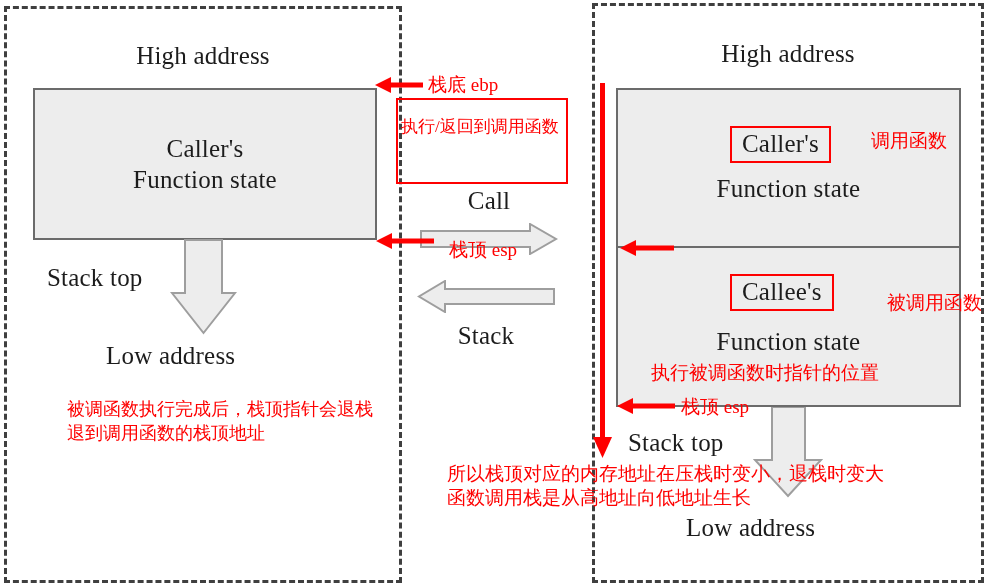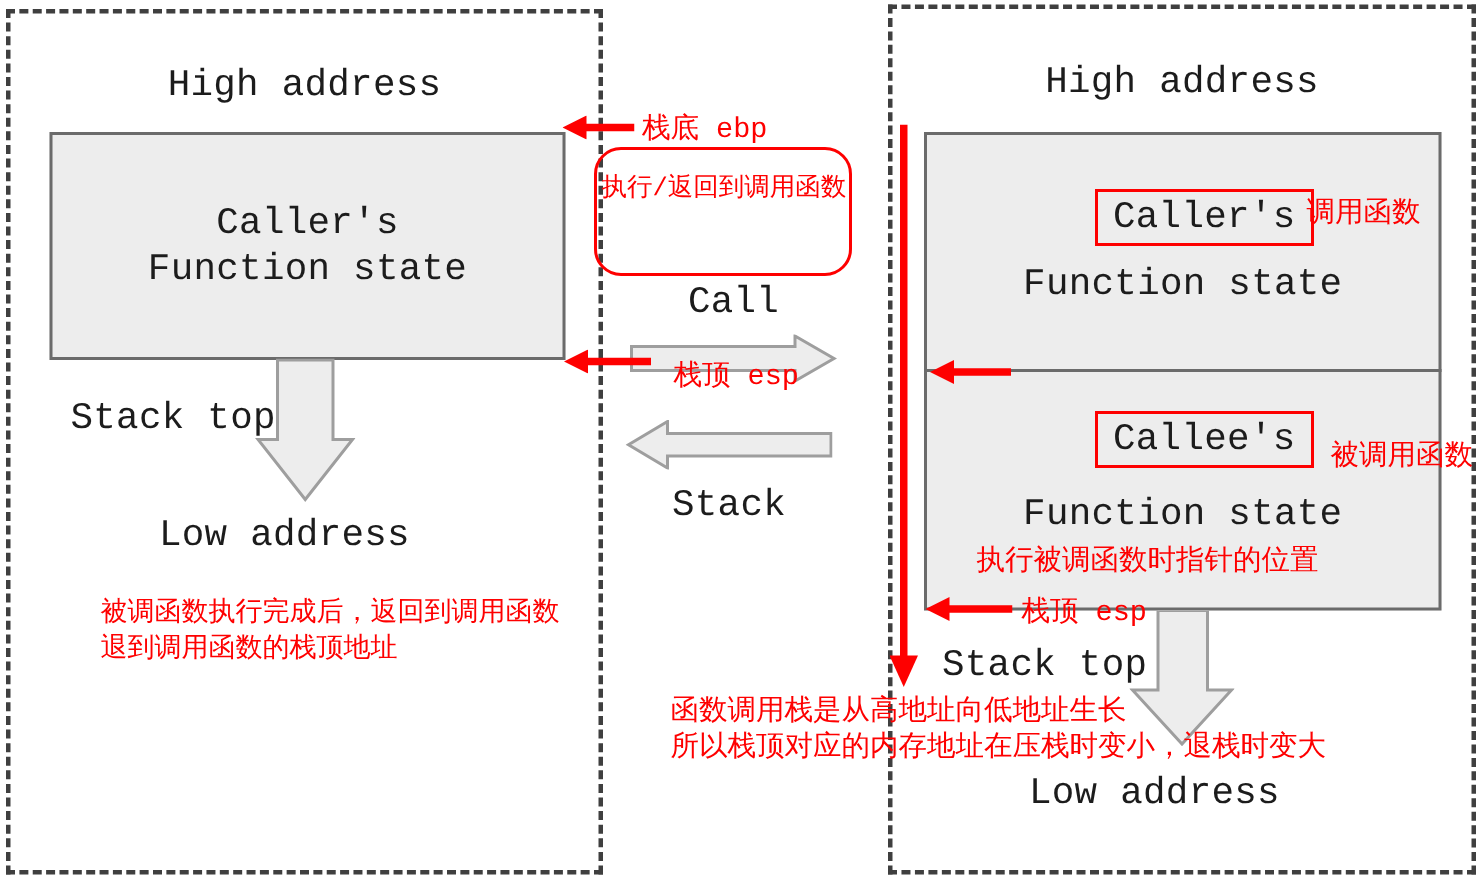--- a/index.html
+++ b/index.html
@@ -1,18 +1,18 @@
 <!DOCTYPE html>
 <html style="--background: #ffffff; --red: #fe0000; --black-text: #1c1c1c; --box-fill: #ededed; --box-border: #6b6b6b; --block-arrow-fill: #ededed; --block-arrow-border: #9e9e9e; --panel-dash: #3f3f3f;"><head>
 <meta charset="utf-8">
 <style>
   html,body{margin:0;padding:0;background:#fff;}
   .stage{
     position:relative;width:988px;height:587px;background:var(--background,#fff);
-    font-family:Liberation Mono, monospace;overflow:hidden;
+    font-family:Liberation Serif, serif;overflow:hidden;
   }
   .abs{position:absolute;}
   .panel{
     border:3px dashed var(--panel-dash,#3f3f3f);
     box-sizing:border-box;
   }
   .en{
     color:var(--black-text,#1c1c1c);
     font-size:25px;letter-spacing:0.2px;white-space:nowrap;
   }
@@ -59,31 +59,31 @@
 
   <div class="abs en" style="left:47px;top:264px;">Stack top</div>
 
   <svg class="abs" style="left:170px;top:239px;" width="67" height="96" viewBox="0 0 67 96">
     <polygon class="blockarrow" points="15,1 52,1 52,54 65,54 33.5,94 2,54 15,54"></polygon>
   </svg>
 
   <div class="abs en" style="left:106px;top:342px;">Low address</div>
 
   <div class="abs red red-18" style="left:67px;top:397px;">
-    <div>被调函数执行完成后，返回到调用函数</div>
+    <div>被调函数执行完成后，栈顶指针会退栈</div>
     <div>退到调用函数的栈顶地址</div>
   </div>
 
   <svg class="abs" style="left:375px;top:77px;" width="48" height="16" viewBox="0 0 48 16">
     <polygon class="redshape" points="0,8 16,0 16,16"></polygon>
     <rect class="redshape" x="14" y="5.5" width="34" height="5"></rect>
   </svg>
   <div class="abs red red-19" style="left:428px;top:72px;">栈底  ebp</div>
 
-  <div class="abs red note-box" style="left:396px;top:98px;width:172px;height:86px;border-radius:18px;">
+  <div class="abs red note-box" style="left:396px;top:98px;width:172px;height:86px;">
     <div>执行/返回到调用函数</div>
   </div>
 
   <div class="abs en center" style="left:420px;top:187px;width:138px;">Call</div>
 
   <svg class="abs" style="left:420px;top:223px;" width="138" height="32" viewBox="0 0 138 32">
     <polygon class="blockarrow" points="1,8 110,8 110,1 136,16 110,31 110,24 1,24"></polygon>
   </svg>
 
   <svg class="abs" style="left:376px;top:233px;" width="58" height="16" viewBox="0 0 58 16">
@@ -131,19 +131,19 @@
     <polygon class="redshape" points="0,354 19,354 9.5,375"></polygon>
   </svg>
 
   <div class="abs en" style="left:628px;top:429px;">Stack top</div>
 
   <svg class="abs" style="left:753px;top:407px;" width="70" height="91" viewBox="0 0 70 91">
     <polygon class="blockarrow" points="19,0 52,0 52,53 68,53 35,89 2,53 19,53"></polygon>
   </svg>
 
   <div class="abs red red-19" style="left:447px;top:462px;line-height:24px;">
+    <div>所以栈顶对应的内存地址在压栈时变小，退栈时变大</div>
     <div>函数调用栈是从高地址向低地址生长</div>
-    <div>所以栈顶对应的内存地址在压栈时变小，退栈时变大</div>
   </div>
 
   <div class="abs en" style="left:686px;top:514px;">Low address</div>
 
 </div>
 
 </body></html>

